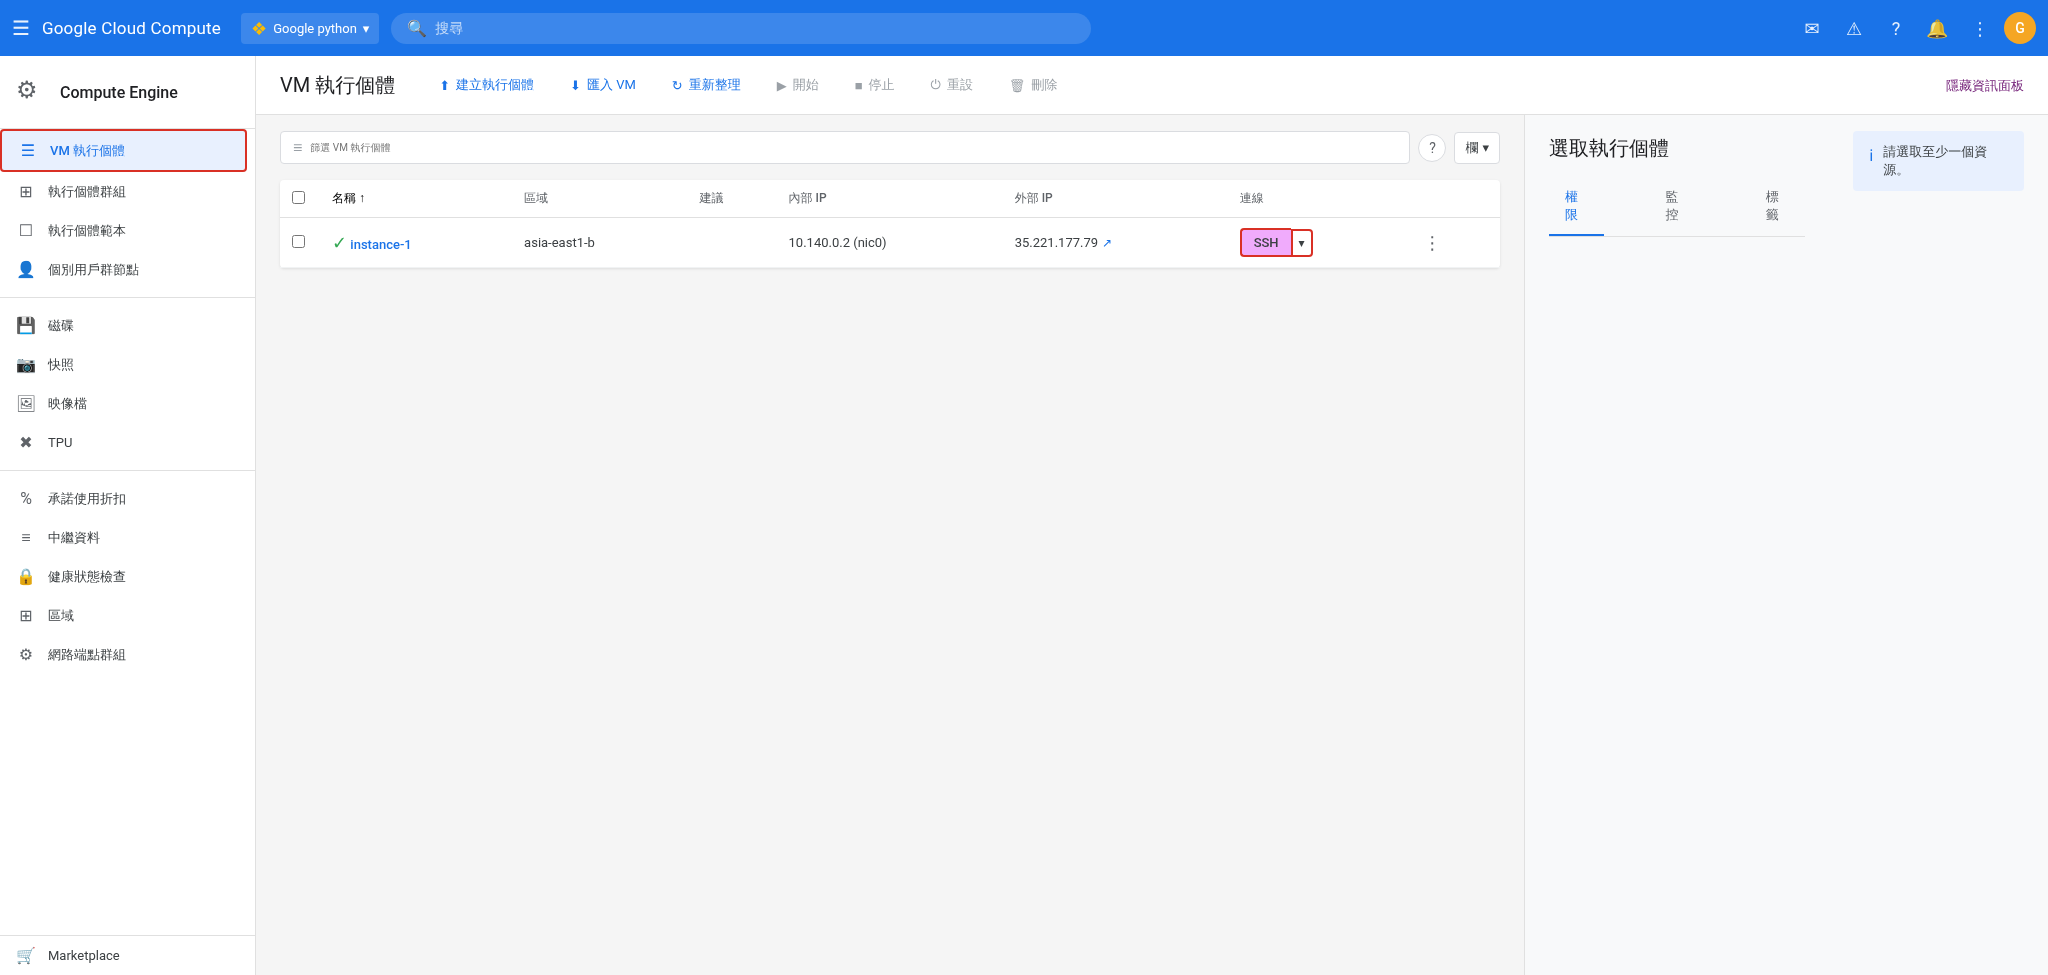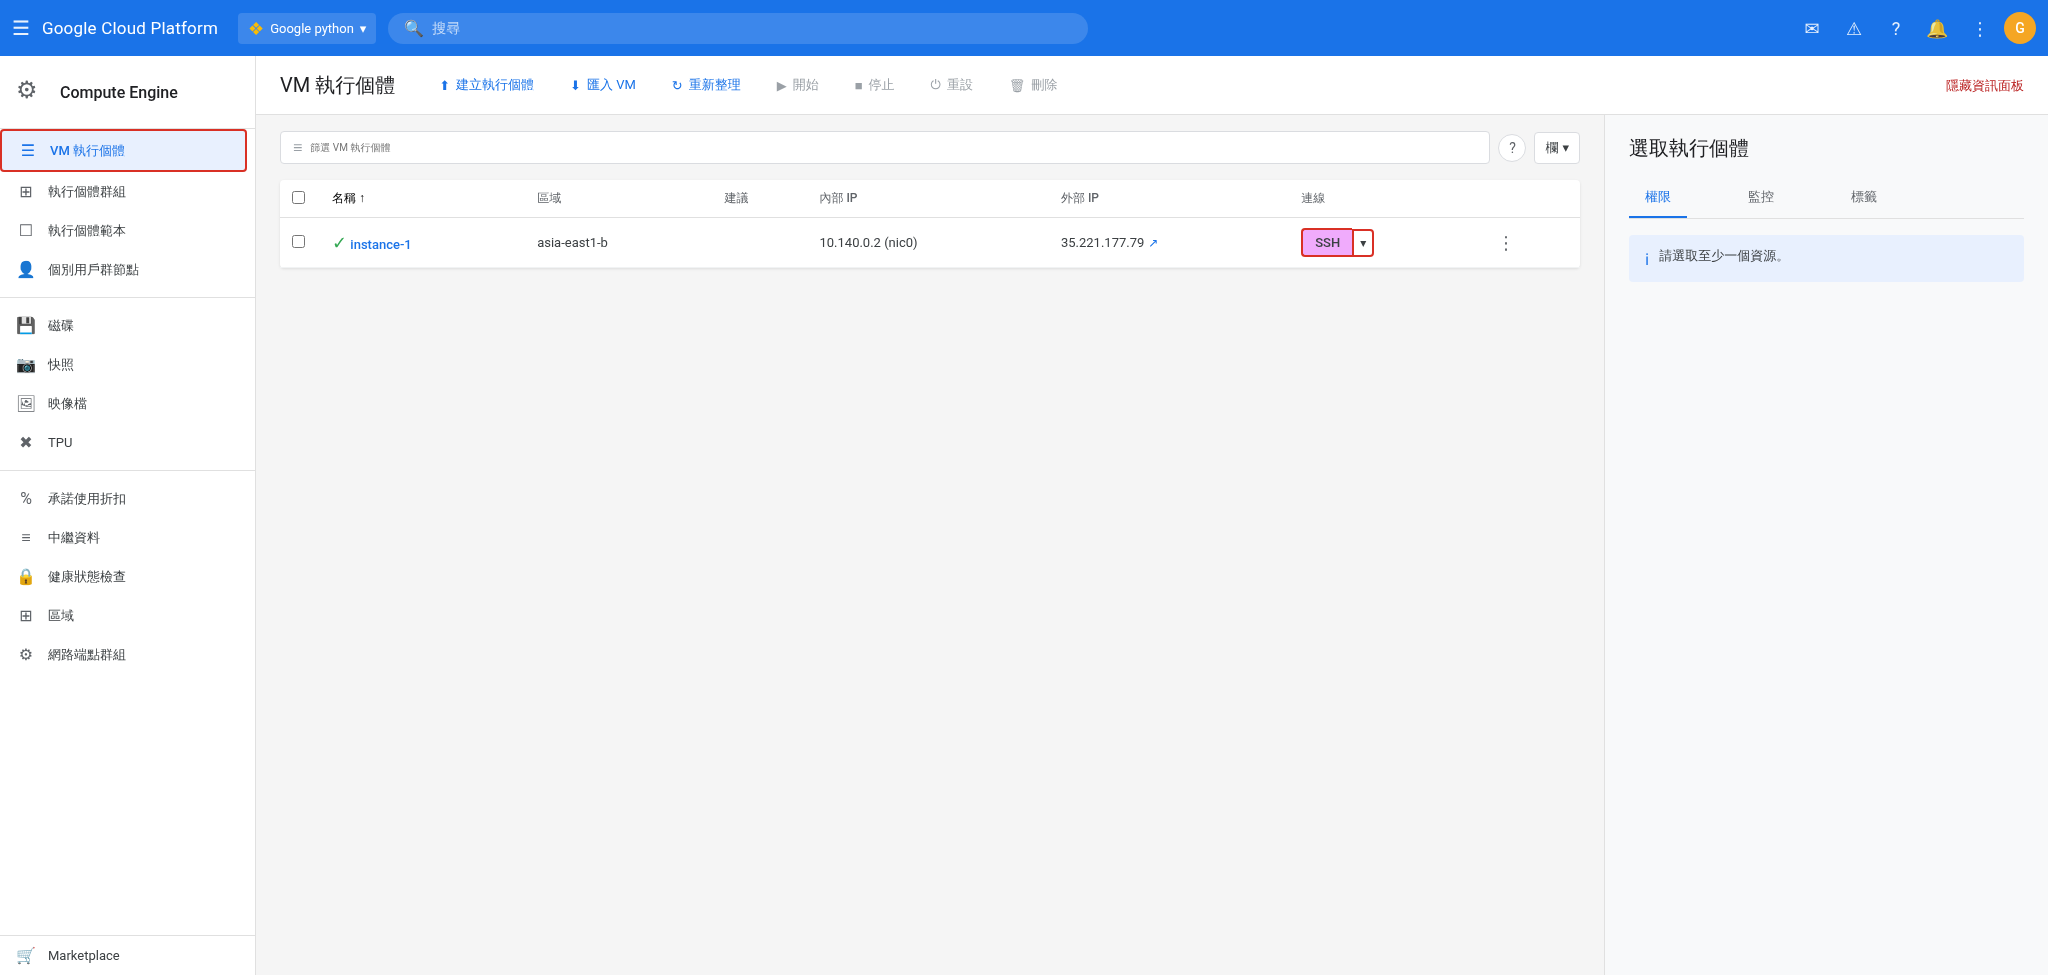--- a/index.html
+++ b/index.html
@@ -124,21 +124,21 @@
     }
     .page-header .page-title { font-size: 20px; font-weight: 400; color: #202124; margin-right: 16px; white-space: nowrap; }
     .header-btn {
       display: flex; align-items: center; gap: 6px;
       font-size: 13px; color: #1a73e8; cursor: pointer;
       padding: 6px 8px; border-radius: 4px;
       white-space: nowrap;
     }
     .header-btn.disabled { color: #9aa0a6; cursor: default; }
     .header-right { margin-left: auto; }
-    .hide-panel-btn { font-size: 13px; color: #b91c1c; cursor: pointer; white-space: nowrap; }
+    .hide-panel-btn { font-size: 13px; color: #701a75; cursor: pointer; white-space: nowrap; }
 
     
     .table-area { flex: 1; display: flex; overflow: hidden; }
     .table-container { flex: 1; padding: 16px 24px; overflow-y: auto; }
 
     
     .filter-bar {
       display: flex; align-items: center; gap: 8px; margin-bottom: 16px;
     }
     .filter-input-wrap {
@@ -204,26 +204,27 @@
       padding: 5px 6px;
       font-size: 12px;
       background: white;
       cursor: pointer;
       display: flex; align-items: center;
     }
     .more-btn { font-size: 18px; color: #5f6368; cursor: pointer; padding: 4px; }
 
     
     .right-panel {
-      width: 444px;
+      width: 524px;
       background: #f8f9fa;
       border-left: 1px solid #e0e0e0;
-      display: flex; flex-direction: column;
+      display: flex; flex-direction: row;
       flex-shrink: 0;
       overflow-y: auto;
+      justify-content: center;
     }
     .panel-header { padding: 20px 24px 0; }
     .panel-title { font-size: 20px; font-weight: 400; color: #202124; margin-bottom: 16px; }
     .panel-tabs { display: flex; border-bottom: 1px solid #e0e0e0; gap: 45px; }
     .panel-tab {
       padding: 10px 16px; font-size: 13px; color: #5f6368;
       cursor: pointer; border-bottom: 2px solid transparent;
       font-weight: 500;
     }
     .panel-tab.active { color: #1a73e8; border-bottom-color: #1a73e8; }
@@ -235,21 +236,21 @@
       display: flex; align-items: flex-start; gap: 10px;
       font-size: 13px; color: #3c4043;
     }
     .info-icon { color: #1a73e8; font-size: 16px; flex-shrink: 0; margin-top: 1px; }
   </style>
 </head>
 <body>
 
 <nav class="top-nav">
   <span class="menu-icon">☰</span>
-  <span class="brand">Google Cloud Platform</span>
+  <span class="brand">Google Cloud Compute</span>
   <div class="project-selector">
     <span class="dots">❖</span>
     <span>Google python</span>
     <span>▾</span>
   </div>
   <div class="search-bar">
     <span>🔍</span>
     <input type="text" placeholder="搜尋" style="">
   </div>
   <div class="top-nav-right">

